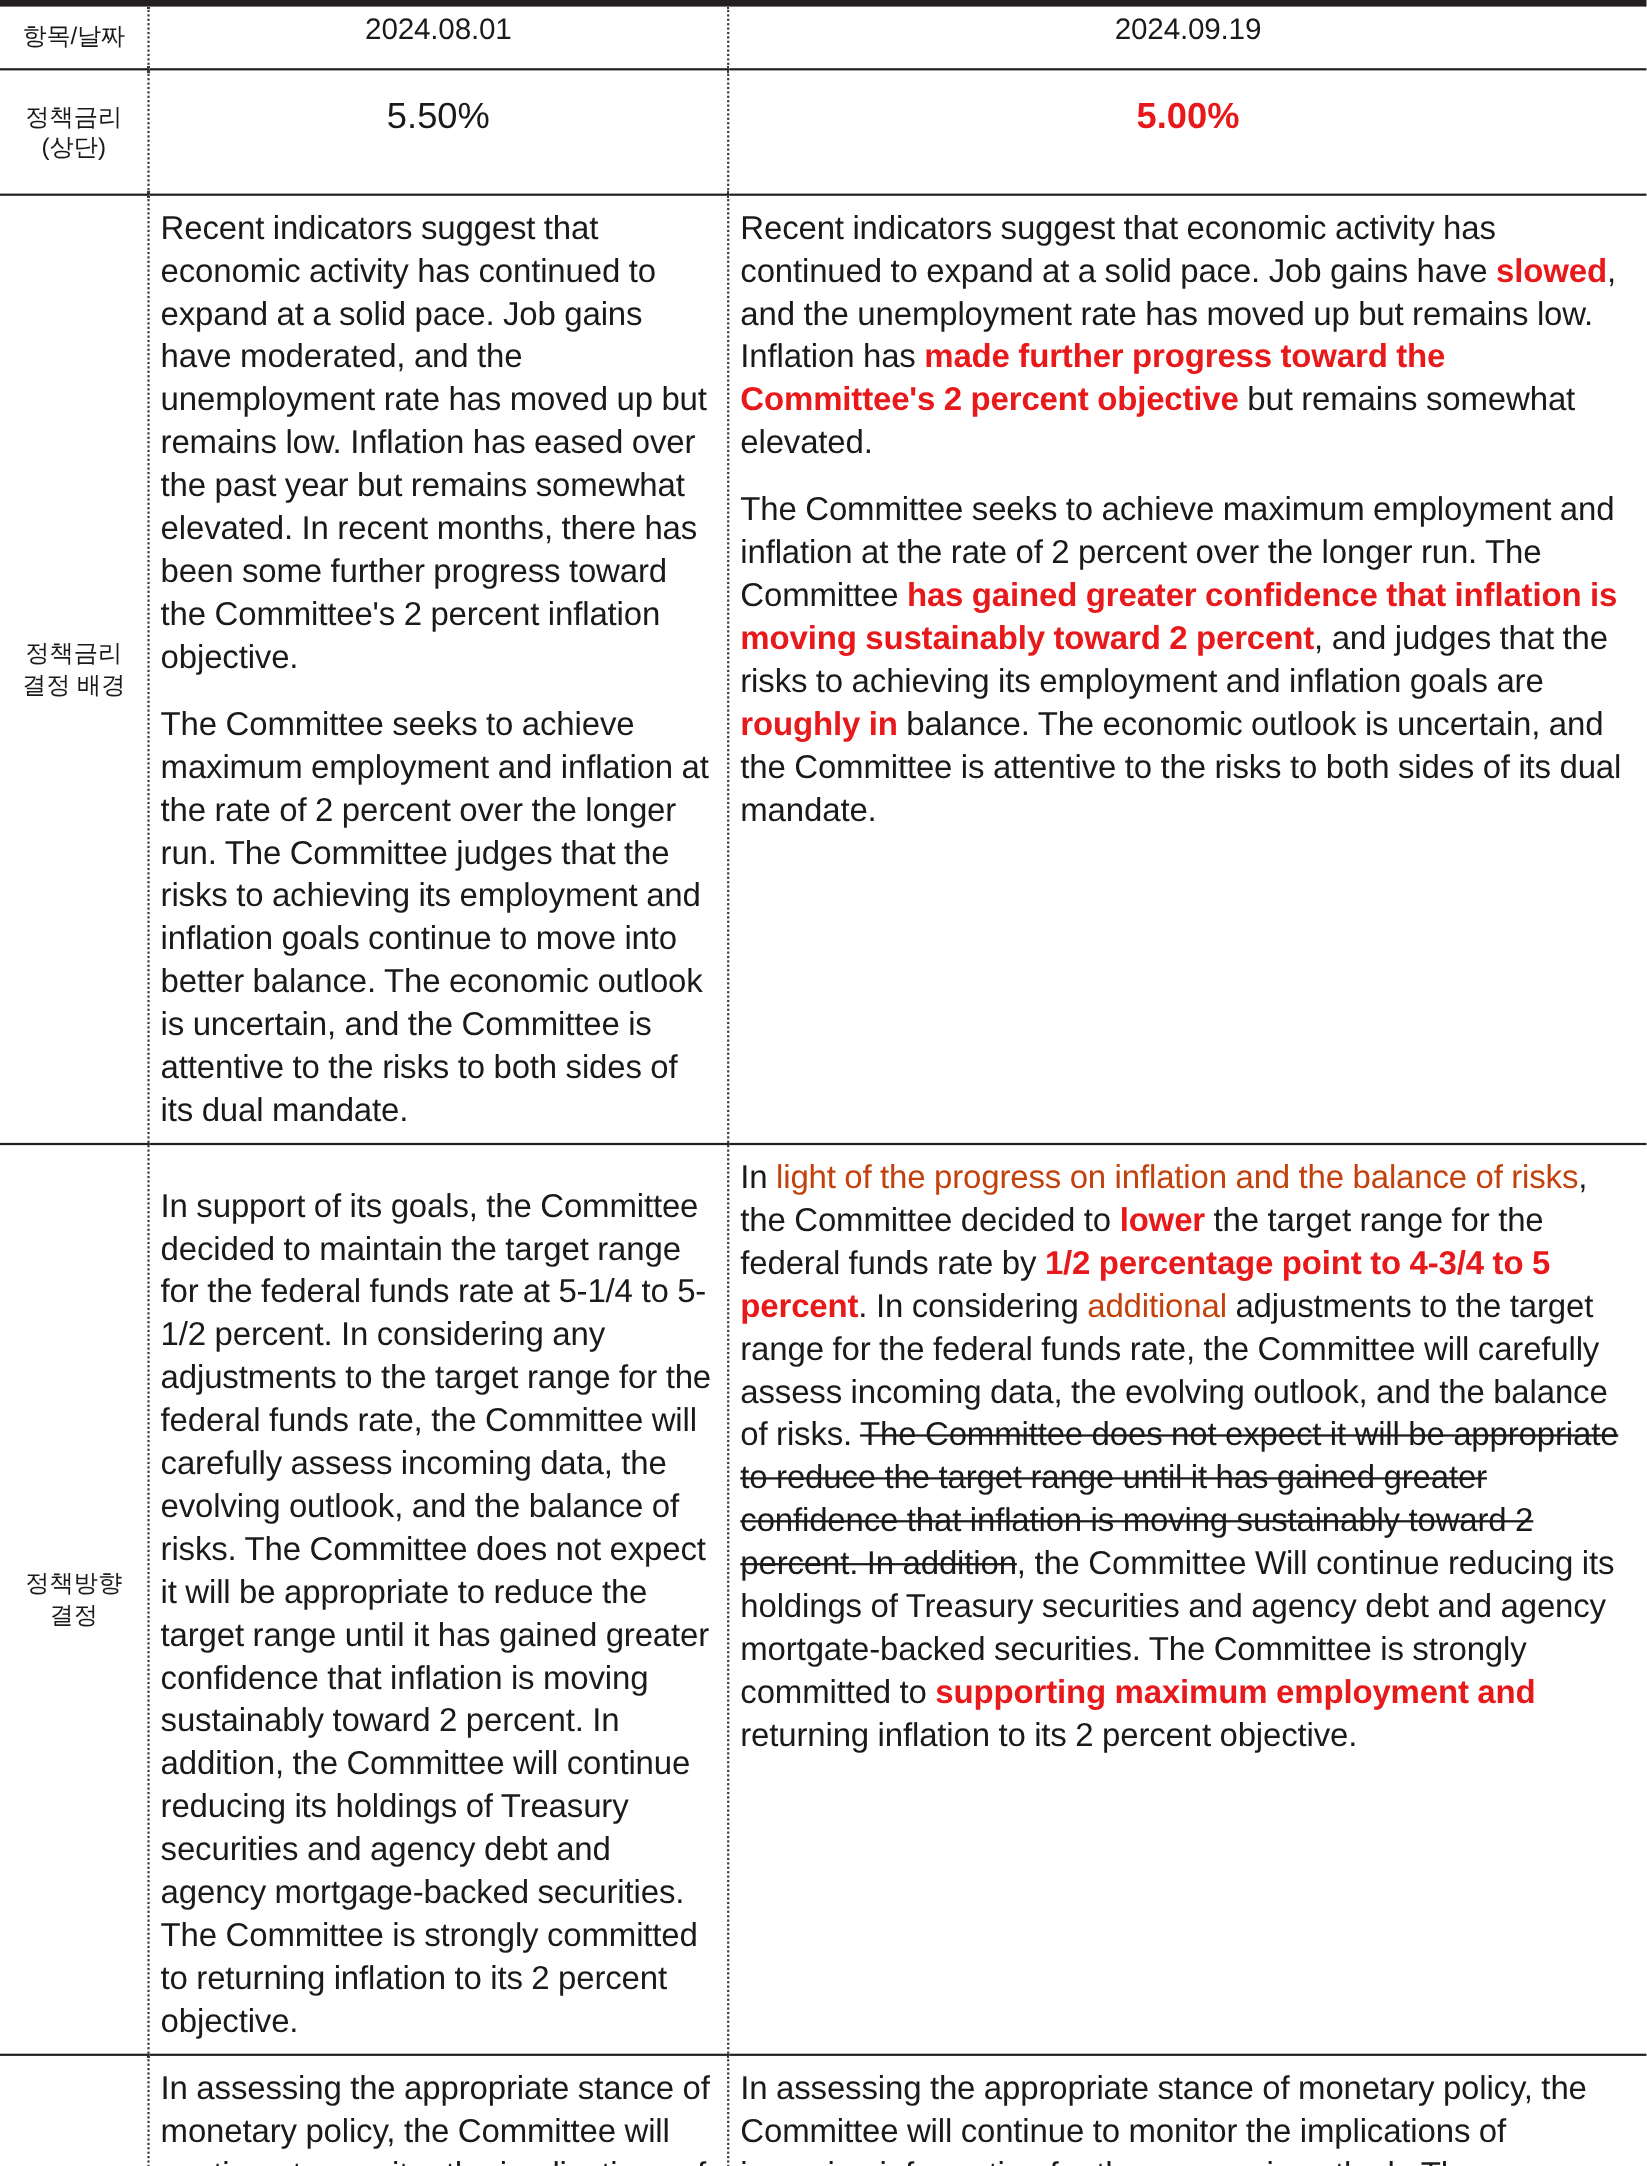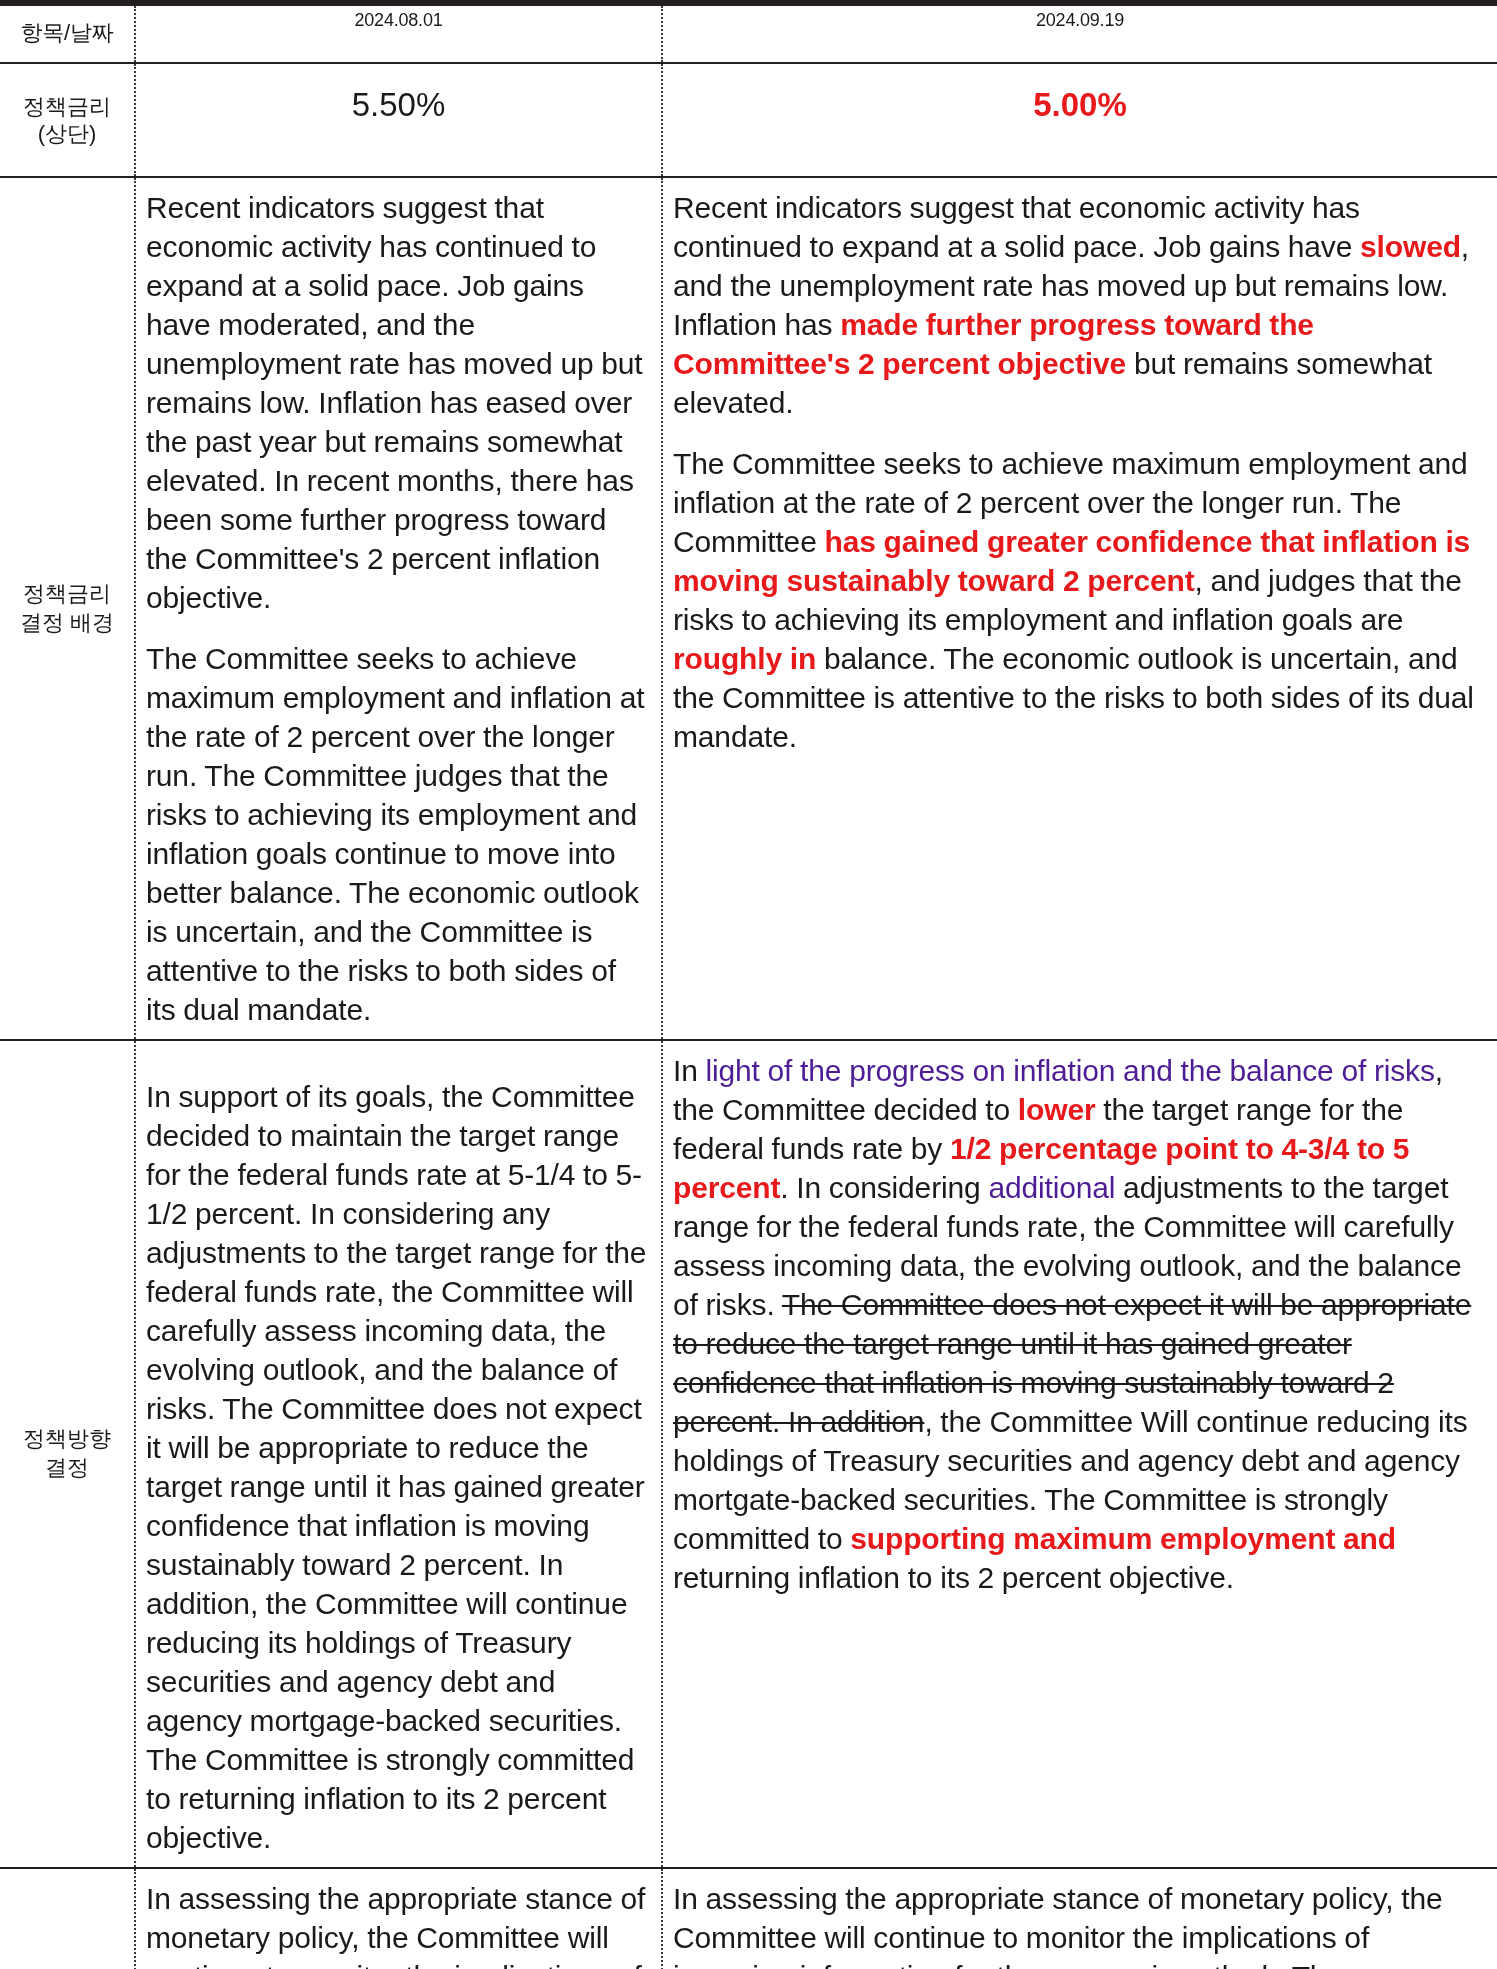--- a/index.html
+++ b/index.html
@@ -40,21 +40,21 @@
 
   
   .sep-l{border-left:2px dotted #3a3a3a;}
   .sep-r{border-left:2px dotted #3a3a3a;}
   .thin-rule td{border-bottom:2px solid #231f20;}
 
   
   .hdr td{
     height:46px;
     text-align:center;
-    font-size:18px;
+    font-size:27px;
     letter-spacing:-0.2px;
     padding:4px 0 6px 0;
     line-height:1.2;
   }
   .hdr .lbl{font-size:22px;}
 
   
   .rate td{
     height:78px;
     text-align:center;
@@ -88,21 +88,21 @@
     line-height:1.30;
     padding:10px 8px 10px 10px;
     color:#1a1a1a;
     letter-spacing:-0.15px;
     word-spacing:-0.4px;
   }
   .body-cell p{margin:0 0 22px 0;}
   .body-cell p:last-child{margin-bottom:0;}
 
   .red{color:#e8191b;font-weight:bold;margin-top:28px;}
-  .red-reg{color:#4c1d95;font-weight:normal;text-align:right;}
+  .red-reg{color:#c2410c;font-weight:normal;text-align:right;}
   .strike{text-decoration:line-through;text-decoration-thickness:2px;}
 
   
   .footer{
     padding:6px 0 0 2px;
     font-size:21px;
     line-height:1.55;
     color:#1a1a1a;
   }
   .footer div{white-space:nowrap;}

